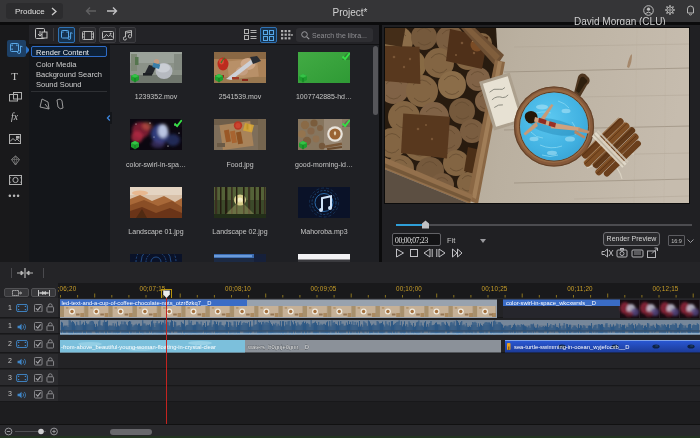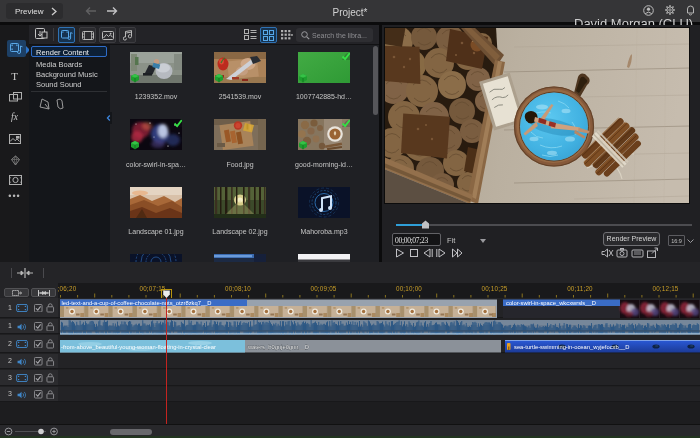--- a/index.html
+++ b/index.html
@@ -6,32 +6,32 @@
 body { font-family:"Liberation Sans", sans-serif; position:relative; }
 .abs { position:absolute; }
 #topbar { position:absolute; left:0; top:0; width:700px; height:22px; background:#353537; }
 .rlab { position:absolute; top:285px; width:44px; text-align:center; font-size:6.3px; color:#c89e28; letter-spacing:0.2px; }
 .mlab { position:absolute; width:84px; text-align:center; font-size:7px; color:#c6c6c6; }
 </style></head>
 <body>
 
 <div id="topbar"></div>
 <div class="abs" style="left:6px;top:3px;width:57px;height:16px;background:#2c2c2e;border-radius:3px;"></div>
-<div class="abs" style="left:15px;top:7px;font-size:8px;color:#e0e0e0;">Preview</div>
+<div class="abs" style="left:15px;top:7px;font-size:8px;color:#e0e0e0;">Produce</div>
 <svg class="abs" style="left:50px;top:7px;" width="8" height="9" viewBox="0 0 8 9">
     <path d="M2 1 L6 4.5 L2 8" stroke="#ccc" stroke-width="1.3" fill="none"></path>
   </svg>
 <svg class="abs" style="left:84px;top:5px;" width="14" height="11" viewBox="0 0 14 11">
     <path d="M12 6 H3 M6 2.5 L2.5 6 L6 9.5" stroke="#606062" stroke-width="1.4" fill="none"></path>
   </svg>
 <svg class="abs" style="left:105px;top:5px;" width="14" height="11" viewBox="0 0 14 11">
     <path d="M2 6 H11 M8 2.5 L11.5 6 L8 9.5" stroke="#c2c2c4" stroke-width="1.4" fill="none"></path>
   </svg>
 <div class="abs" style="left:310px;top:6.5px;width:80px;text-align:center;font-size:10px;color:#d2d2d2;">Project*</div>
-<div class="abs" style="left:574px;top:16px;font-size:13px;color:#cfcfcf;">David Morgan (CLU)</div>
+<div class="abs" style="left:574px;top:16px;font-size:10px;color:#cfcfcf;">David Morgan (CLU)</div>
 <svg class="abs" style="left:643px;top:5px;" width="11" height="11" viewBox="0 0 11 11">
     <circle cx="5.5" cy="5.5" r="4.8" stroke="#bdbdbd" fill="none"></circle>
     <circle cx="5.5" cy="4.2" r="1.6" fill="#bdbdbd"></circle>
     <path d="M2.3 8.6 q3.2 -3 6.4 0" stroke="#bdbdbd" fill="none"></path>
   </svg>
 <svg class="abs" style="left:665px;top:5px;" width="10" height="10" viewBox="0 0 10 10">
     <circle cx="5" cy="5" r="3.1" stroke="#b5b5b5" fill="none"></circle>
     <circle cx="5" cy="5" r="1.2" stroke="#b5b5b5" fill="none" stroke-width="0.9"></circle>
     <g fill="#b5b5b5">
       <rect x="4.2" y="0.2" width="1.6" height="1.6"></rect>
@@ -149,22 +149,22 @@
 <div class="abs" style="left:296px;top:28px;width:77px;height:14px;background:#2e2e32;border-radius:3px;"></div>
 <svg class="abs" style="left:301px;top:31px;" width="9" height="9" viewBox="0 0 9 9">
     <circle cx="3.5" cy="3.5" r="2.8" stroke="#9a9a9e" fill="none"></circle>
     <line x1="5.8" y1="5.8" x2="8.2" y2="8.2" stroke="#9a9a9e" stroke-width="1.2"></line>
   </svg>
 <div class="abs" style="left:312px;top:31.5px;font-size:7px;color:#8e8e92;">Search the libra...</div>
 
 <div class="abs" style="left:29px;top:45px;width:81px;height:217px;background:#14161a;"></div>
 <div class="abs" style="left:31px;top:46px;width:76px;height:11px;background:#0d2036;border:1px solid #2e6cc8;border-radius:2px;"></div>
 <div class="abs" style="left:36px;top:48px;font-size:7.5px;color:#ececec;">Render Content</div>
-<div class="abs" style="left:36px;top:59.5px;font-size:7.5px;color:#cfcfcf;">Media Boards</div>
-<div class="abs" style="left:36px;top:69.5px;font-size:7.5px;color:#cfcfcf;">Background Music</div>
+<div class="abs" style="left:36px;top:59.5px;font-size:7.5px;color:#cfcfcf;">Color Media</div>
+<div class="abs" style="left:36px;top:69.5px;font-size:7.5px;color:#cfcfcf;">Background Search</div>
 <div class="abs" style="left:36px;top:79.5px;font-size:7.5px;color:#cfcfcf;">Sound Sound</div>
 <div class="abs" style="left:31px;top:91px;width:76px;height:1px;background:#2e3034;"></div>
 <svg class="abs" style="left:37px;top:97px;" width="32" height="14" viewBox="0 0 32 14">
     <g stroke="#9a9a9a" fill="none">
       <path d="M3 10 L5 2 L11 5 L12 12 Z"></path>
       <path d="M8 7 l4 5"></path>
       <path d="M20 3 q4 -2 5 1 l1 7 q-3 2 -5 -1 z"></path>
     </g>
   </svg>
 <svg class="abs" style="left:105px;top:112px;" width="7" height="12" viewBox="0 0 7 12">

